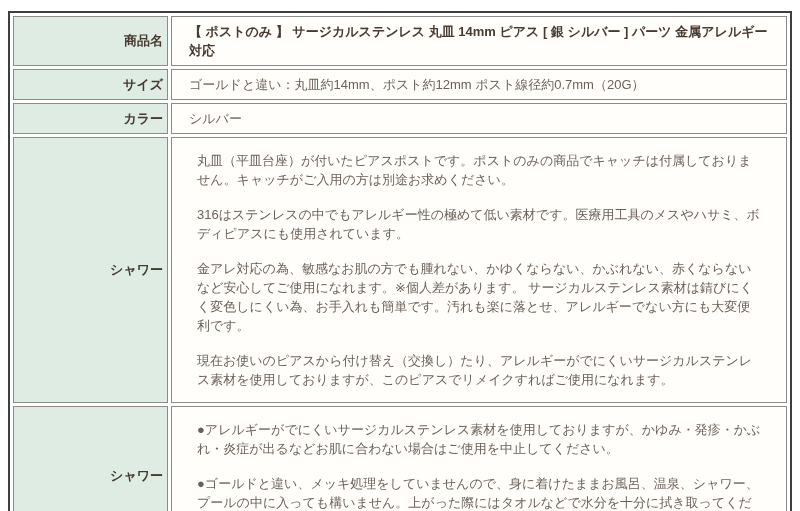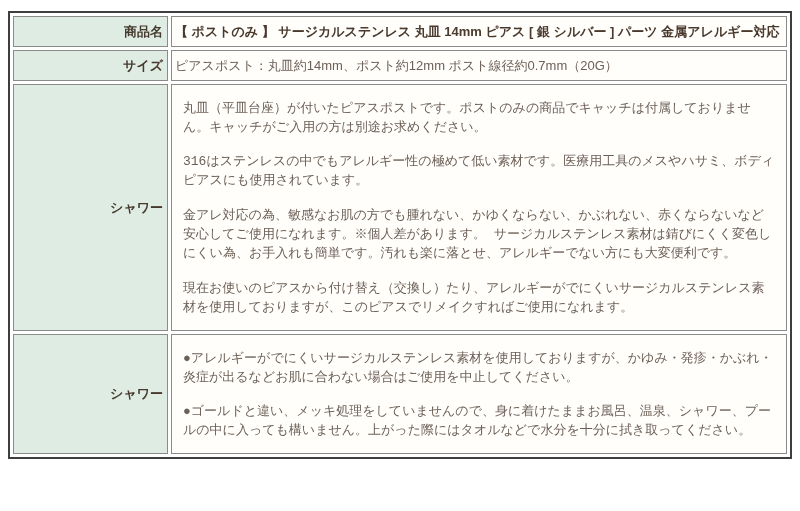--- a/index.html
+++ b/index.html
@@ -34,42 +34,46 @@
     vertical-align: middle;
     padding: 5px 4px;
   }
   .spec-table td {
     border: 1px solid #8b8b89;
     background: #fffefb;
     color: #6c5f56;
     font-size: 13px;
     line-height: 19px;
     vertical-align: middle;
-    padding: 5px 3px;
+    padding: 5px 17px;
   }
   .spec-table td.bold-value {
     font-weight: bold;
     color: #4a3a2e;
   }
   .spec-table td p { margin: 8px; }
-  .spec-table td.spaced p + p { margin-top: 16px; font-family: Liberation Mono, monospace; }
+  .spec-table td.spaced p + p { margin-top: 16px; }
 </style>
 </head>
 <body>
 
 <div class="page">
   <table class="spec-table">
     <tbody>
       <tr>
         <th>商品名</th>
         <td class="bold-value">【 ポストのみ 】 サージカルステンレス 丸皿 14mm ピアス [ 銀 シルバー ] パーツ 金属アレルギー対応</td>
       </tr>
       <tr>
         <th>サイズ</th>
-        <td>ピアスポスト：丸皿約14mm、ポスト約12mm ポスト線径約0.7mm（20G）</td>
+        <td>ゴールドと違い：丸皿約14mm、ポスト約12mm ポスト線径約0.7mm（20G）</td>
+      </tr>
+      <tr>
+        <th>カラー</th>
+        <td>シルバー</td>
       </tr>
       <tr>
         <th>シャワー</th>
         <td class="spaced">
           <p>丸皿（平皿台座）が付いたピアスポストです。ポストのみの商品でキャッチは付属しておりません。キャッチがご入用の方は別途お求めください。</p>
           <p>316はステンレスの中でもアレルギー性の極めて低い素材です。医療用工具のメスやハサミ、ボディピアスにも使用されています。</p>
           <p>金アレ対応の為、敏感なお肌の方でも腫れない、かゆくならない、かぶれない、赤くならないなど安心してご使用になれます。※個人差があります。 サージカルステンレス素材は錆びにくく変色しにくい為、お手入れも簡単です。汚れも楽に落とせ、アレルギーでない方にも大変便利です。</p>
           <p>現在お使いのピアスから付け替え（交換し）たり、アレルギーがでにくいサージカルステンレス素材を使用しておりますが、このピアスでリメイクすればご使用になれます。</p>
         </td>
       </tr>

